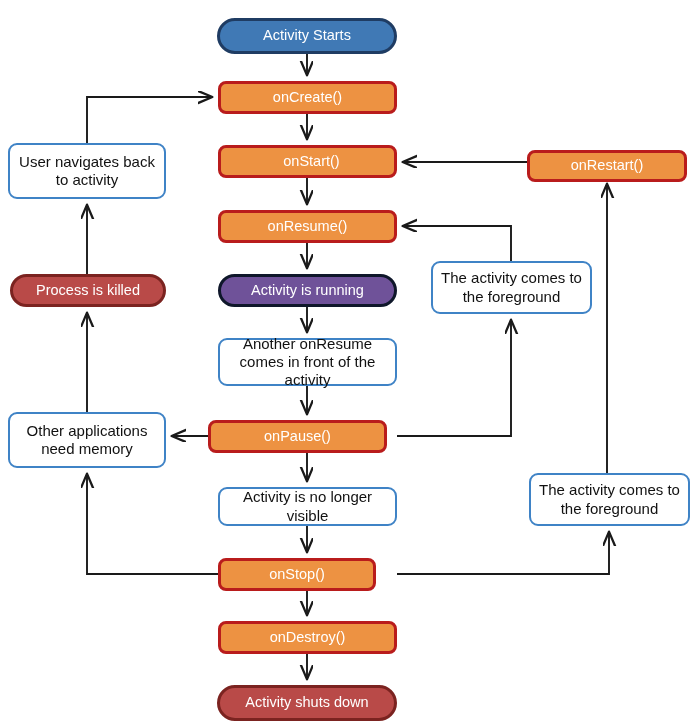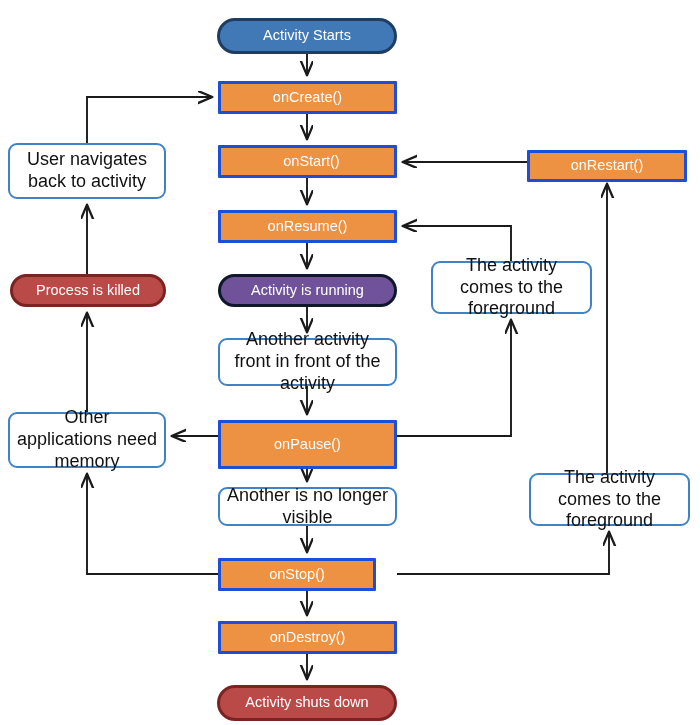--- a/index.html
+++ b/index.html
@@ -38,24 +38,24 @@
   }
   .node .node-label {
     display: block;
     width: 100%;
     padding: 0 6px;
     box-sizing: border-box;
   }
   
   .kind-callback {
     background: #ed9242;
-    border: 3px solid #1d4ed8;
+    border: 3px solid #b91c1c;
     color: #ffffff;
     font-size: 14.5px;
-    border-radius: 1px;
+    border-radius: 8px;
   }
   .kind-start {
     background: #4079b5;
     border: 3px solid #1f3c63;
     color: #ffffff;
     font-size: 14.5px;
     border-radius: 22px;
   }
   .kind-running {
     background: #6f5299;
@@ -68,21 +68,21 @@
     background: #b94a48;
     border: 3px solid #7b2320;
     color: #ffffff;
     font-size: 14.5px;
     border-radius: 20px;
   }
   .kind-state {
     background: #ffffff;
     border: 2px solid #3f83c6;
     color: #111111;
-    font-size: 18px;
+    font-size: 15px;
     border-radius: 9px;
   }
   .edge-line {
     stroke: #1a1a1a;
     stroke-width: 1.9;
     fill: none;
   }
 </style>
 </head>
 <body>
@@ -129,27 +129,27 @@
       <div class="node kind-callback" style="left: 218px; top: 145px; width: 179px; height: 33px; padding-left: 8px;">
         <span class="node-label">onStart()</span>
       </div>
       <div class="node kind-callback" style="left: 218px; top: 210px; width: 179px; height: 33px;">
         <span class="node-label">onResume()</span>
       </div>
       <div class="node kind-running" style="left: 218px; top: 274px; width: 179px; height: 33px;">
         <span class="node-label">Activity is running</span>
       </div>
       <div class="node kind-state" style="left: 218px; top: 338px; width: 179px; height: 48px;">
-        <span class="node-label">Another activity front in front of the activity</span>
+        <span class="node-label">Another onResume comes in front of the activity</span>
       </div>
-      <div class="node kind-callback" style="left: 218px; top: 420px; width: 179px; height: 49px;">
+      <div class="node kind-callback" style="left: 208px; top: 420px; width: 179px; height: 33px;">
         <span class="node-label">onPause()</span>
       </div>
       <div class="node kind-state" style="left: 218px; top: 487px; width: 179px; height: 39px;">
-        <span class="node-label">Another is no longer visible</span>
+        <span class="node-label">Activity is no longer visible</span>
       </div>
       <div class="node kind-callback" style="left: 218px; top: 558px; width: 158px; height: 33px;">
         <span class="node-label">onStop()</span>
       </div>
       <div class="node kind-callback" style="left: 218px; top: 621px; width: 179px; height: 33px;">
         <span class="node-label">onDestroy()</span>
       </div>
       <div class="node kind-terminal" style="left: 217px; top: 685px; width: 180px; height: 36px;">
         <span class="node-label">Activity shuts down</span>
       </div>

